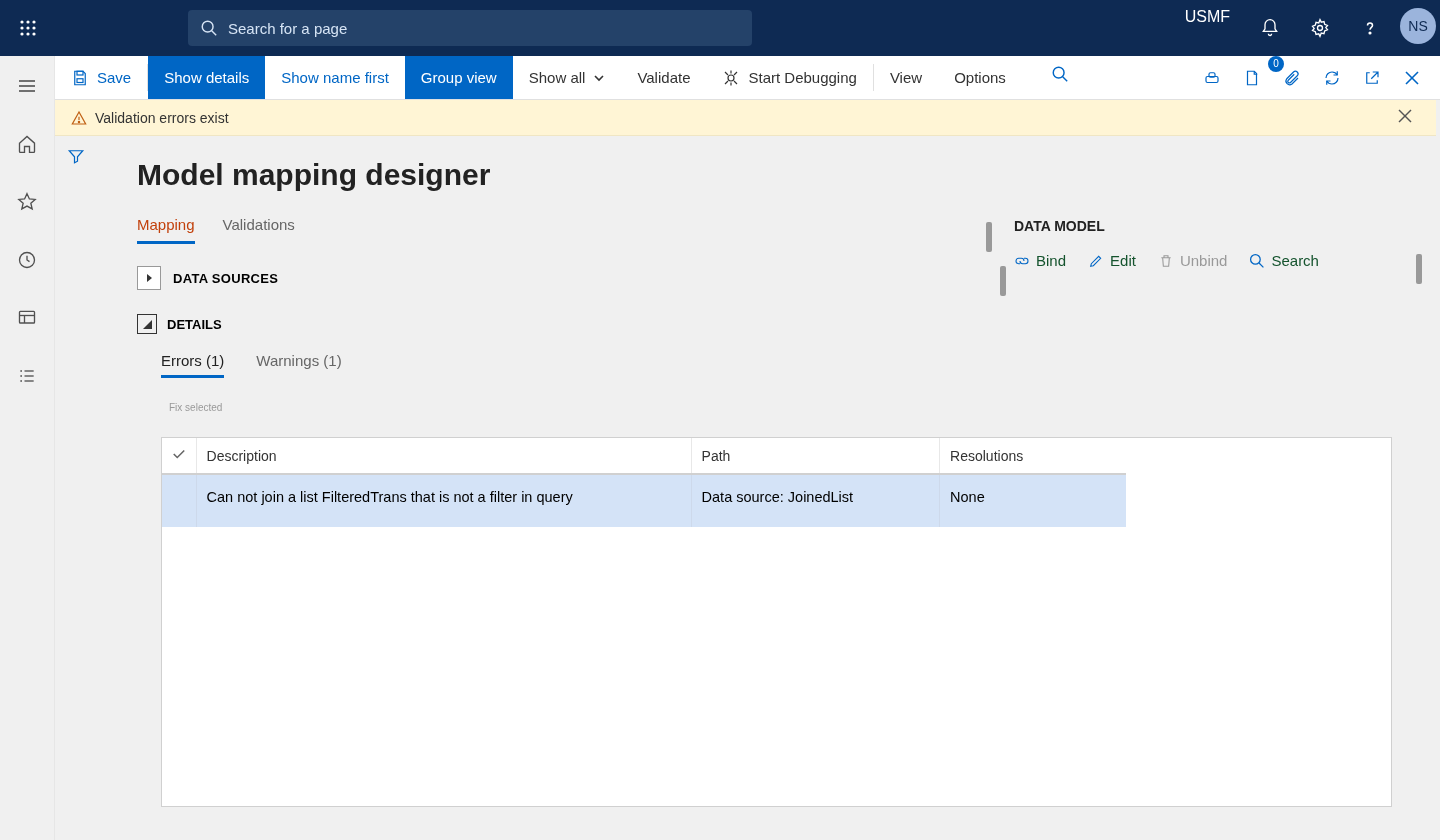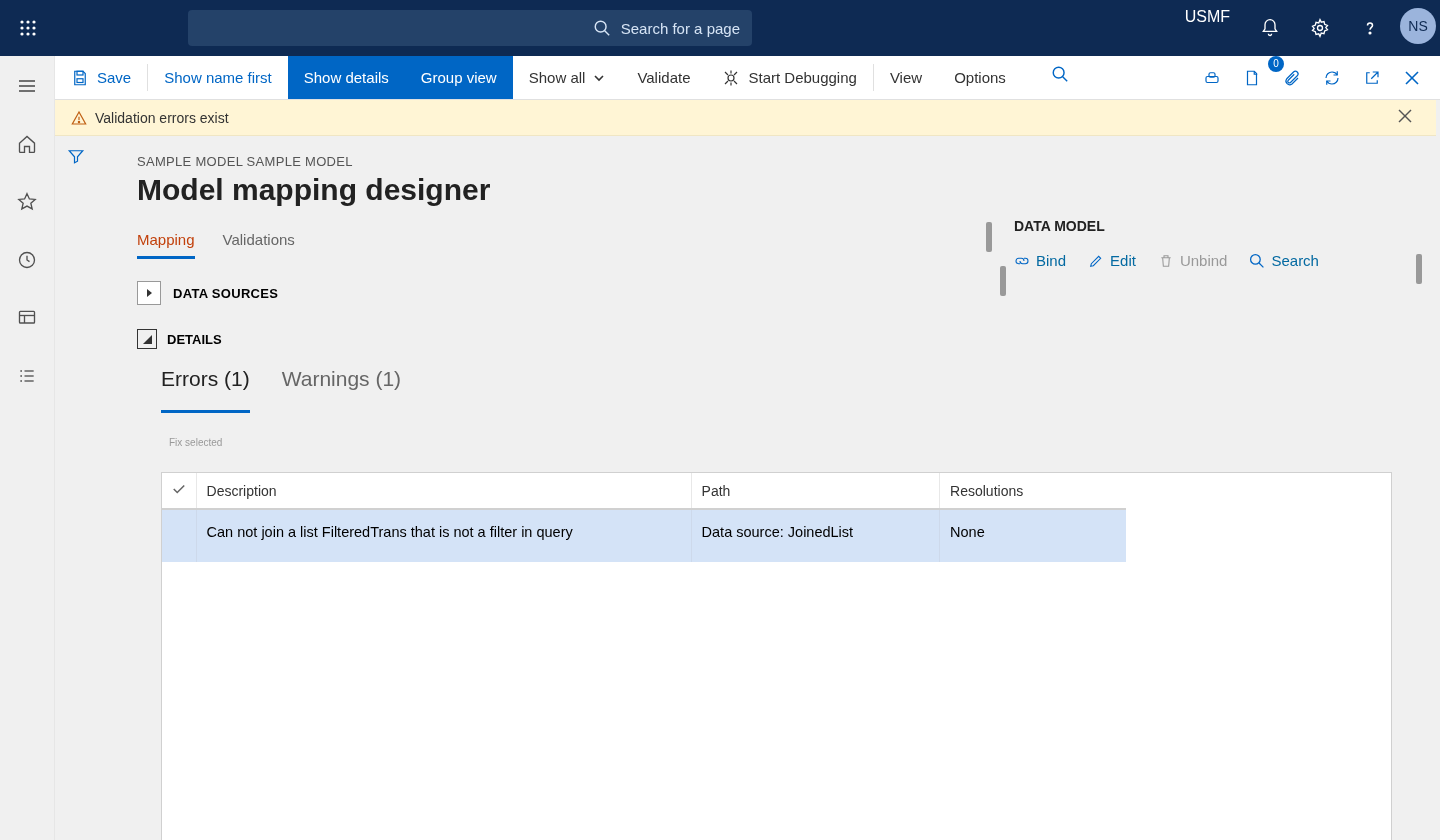--- a/index.html
+++ b/index.html
@@ -3,21 +3,21 @@
 <meta charset="utf-8">
 <style>
 * { margin: 0; padding: 0; box-sizing: border-box; font-family: "Segoe UI", -apple-system, BlinkMacSystemFont, sans-serif; }
 html, body { width: 1440px; height: 840px; overflow: hidden; background: #f0f0f0; }
 
 
 .topnav { height: 56px; background: #0e2a53; display: flex; align-items: center; color: #fff; }
 .topnav .waffle { width: 56px; display: flex; align-items: center; justify-content: center; cursor: pointer; }
 .topnav .title { font-size: 18px; font-weight: 600; padding-left: 4px; }
 .topnav .search-wrap { margin-left: 132px; }
-.topnav .search { width: 564px; height: 36px; background: #244269; border-radius: 4px; display: flex; align-items: center; padding: 0 12px; cursor: text; justify-content: flex-end; }
+.topnav .search { width: 564px; height: 36px; background: #244269; border-radius: 4px; display: flex; align-items: center; padding: 0 12px; cursor: text; }
 .topnav .search svg { margin-right: 10px; }
 .topnav .search .ph { color: #d6e4f5; font-size: 15px; }
 .topnav .right { margin-left: auto; display: flex; align-items: flex-start; gap: 10px; padding-right: 4px; }
 .topnav .company { font-size: 16px; padding: 0 10px; }
 .topnav .icon-btn { width: 40px; height: 40px; display: flex; align-items: center; justify-content: center; cursor: pointer; border-radius: 2px; }
 .topnav .avatar { width: 36px; height: 36px; border-radius: 50%; background: #9bb4dc; color: #0e2a53; display: flex; align-items: center; justify-content: center; font-size: 14px; font-weight: 400; cursor: pointer; }
 
 
 .actionbar { position: absolute; left: 55px; right: 0; top: 56px; height: 44px; background: #fff; border-bottom: 1px solid #e0e0e0; display: flex; align-items: stretch; }
 .actionbar .ab-btn { padding: 8px 16px; display: flex; align-items: center; gap: 8px; font-size: 15px; color: #333; cursor: pointer; border: none; background: none; }
@@ -48,35 +48,35 @@
 .tab { font-size: 15px; color: #666; padding-bottom: 8px; cursor: pointer; }
 .tab.active { color: #c2410c; border-bottom: 3px solid #0066c5; font-weight: 400; }
 
 
 .right-panel { position: absolute; right: 26px; top: 82px; width: 400px; }
 .right-panel .rp-handle { position: absolute; left: -28px; top: 4px; width: 6px; height: 30px; background: #999; border-radius: 2px; }
 .right-panel .rp-handle2 { position: absolute; left: -14px; top: 48px; width: 6px; height: 30px; background: #999; border-radius: 2px; }
 .right-panel .rp-handle3 { position: absolute; right: -8px; top: 36px; width: 6px; height: 30px; background: #999; border-radius: 2px; }
 .right-panel .rp-title { font-size: 14px; font-weight: 700; color: #222; margin-bottom: 18px; }
 .right-panel .rp-actions { display: flex; gap: 22px; align-items: center; }
-.right-panel .rp-act { display: flex; align-items: center; gap: 6px; font-size: 15px; color: #0369a1; cursor: pointer; }
+.right-panel .rp-act { display: flex; align-items: center; gap: 6px; font-size: 15px; color: #14532d; cursor: pointer; }
 .right-panel .rp-act.disabled { color: #999; cursor: default; }
 
 
 .section-head { display: flex; align-items: center; gap: 12px; margin-bottom: 24px; }
 .section-head .chev-box { width: 24px; height: 24px; border: 1px solid #999; display: flex; align-items: center; justify-content: center; cursor: pointer; background: #fff; }
 .section-head .label { font-size: 13px; font-weight: 700; letter-spacing: 0.3px; }
 
 
 .details-head { display: flex; align-items: center; gap: 10px; margin-bottom: 18px; }
 .details-head .tri-box { width: 20px; height: 20px; border: 1px solid #333; display: flex; align-items: center; justify-content: center; cursor: pointer; }
 .details-head .label { font-size: 13px; font-weight: 700; }
 
 .subtabs { display: flex; gap: 32px; margin-left: 24px; margin-bottom: 24px; }
-.subtab { font-size: 21px; color: #666; padding-bottom: 19px; cursor: pointer; }
+.subtab { font-size: 15px; color: #666; padding-bottom: 6px; cursor: pointer; }
 .subtab.active { color: #222; border-bottom: 3px solid #0066c5; }
 
 .fix-selected { margin-left: 32px; color: #999; font-size: 10px; margin-bottom: 24px; cursor: default; }
 
 
 .table-wrap { margin-left: 24px; margin-right: 48px; background: #fff; border: 1px solid #d0d0d0; height: 370px; }
 .table-wrap table { width: 964px; border-collapse: collapse; table-layout: fixed; }
 .table-wrap th { text-align: left; font-weight: 400; font-size: 14px; color: #333; padding: 8px 10px; border-bottom: 2px solid #d0d0d0; border-right: 1px solid #e8e8e8; background: #fff; height: 36px; }
 .table-wrap td { font-size: 14.5px; padding: 14px 10px 22px 10px; border-right: 1px solid #cdd9eb; vertical-align: top; }
 .table-wrap th.check, .table-wrap td.check { width: 34px; text-align: center; }
@@ -185,25 +185,25 @@
 <div class="actionbar">
   <button class="ab-btn blue-text">
     <svg width="18" height="18" viewBox="0 0 24 24" fill="none" stroke="#0066c5" stroke-width="1.6">
         <path d="M5 3h11l3 3v15H5V3z"></path>
         <rect x="8" y="3" width="8" height="5"></rect>
         <rect x="8" y="13" width="8" height="5"></rect>
       </svg>
     <span>Save</span>
   </button>
   <div class="ab-sep"></div>
+  <button class="ab-btn active">
+      <span>Show details</span>
+    </button>
   <button class="ab-btn blue-text">
       <span>Show name first</span>
-    </button>
-  <button class="ab-btn active">
-      <span>Show details</span>
     </button>
   <button class="ab-btn active">
       <span>Group view</span>
     </button>
   <button class="ab-btn">
     <span>Show all</span>
     <svg width="12" height="12" viewBox="0 0 12 12" fill="none" stroke="#333" stroke-width="1.6">
         <path d="M2 4l4 4 4-4"></path>
       </svg>
   </button>
@@ -284,21 +284,20 @@
   </div>
 </div>
 
 <div class="content">
   <div class="filter-col">
     <svg width="18" height="18" viewBox="0 0 24 24" fill="none" stroke="#0066c5" stroke-width="1.6">
         <path d="M3 5h18l-7 8v6l-4 2v-8L3 5z"></path>
       </svg>
   </div>
   <div class="page">
-    <div class="breadcrumb">SAMPLE MODEL SAMPLE MODEL</div>
     <div class="page-title">Model mapping designer</div>
 
     <div class="tabs">
       <div class="tab active">Mapping</div>
       <div class="tab">Validations</div>
     </div>
 
     <div class="right-panel">
       <div class="rp-handle"></div>
       <div class="rp-handle2"></div>

